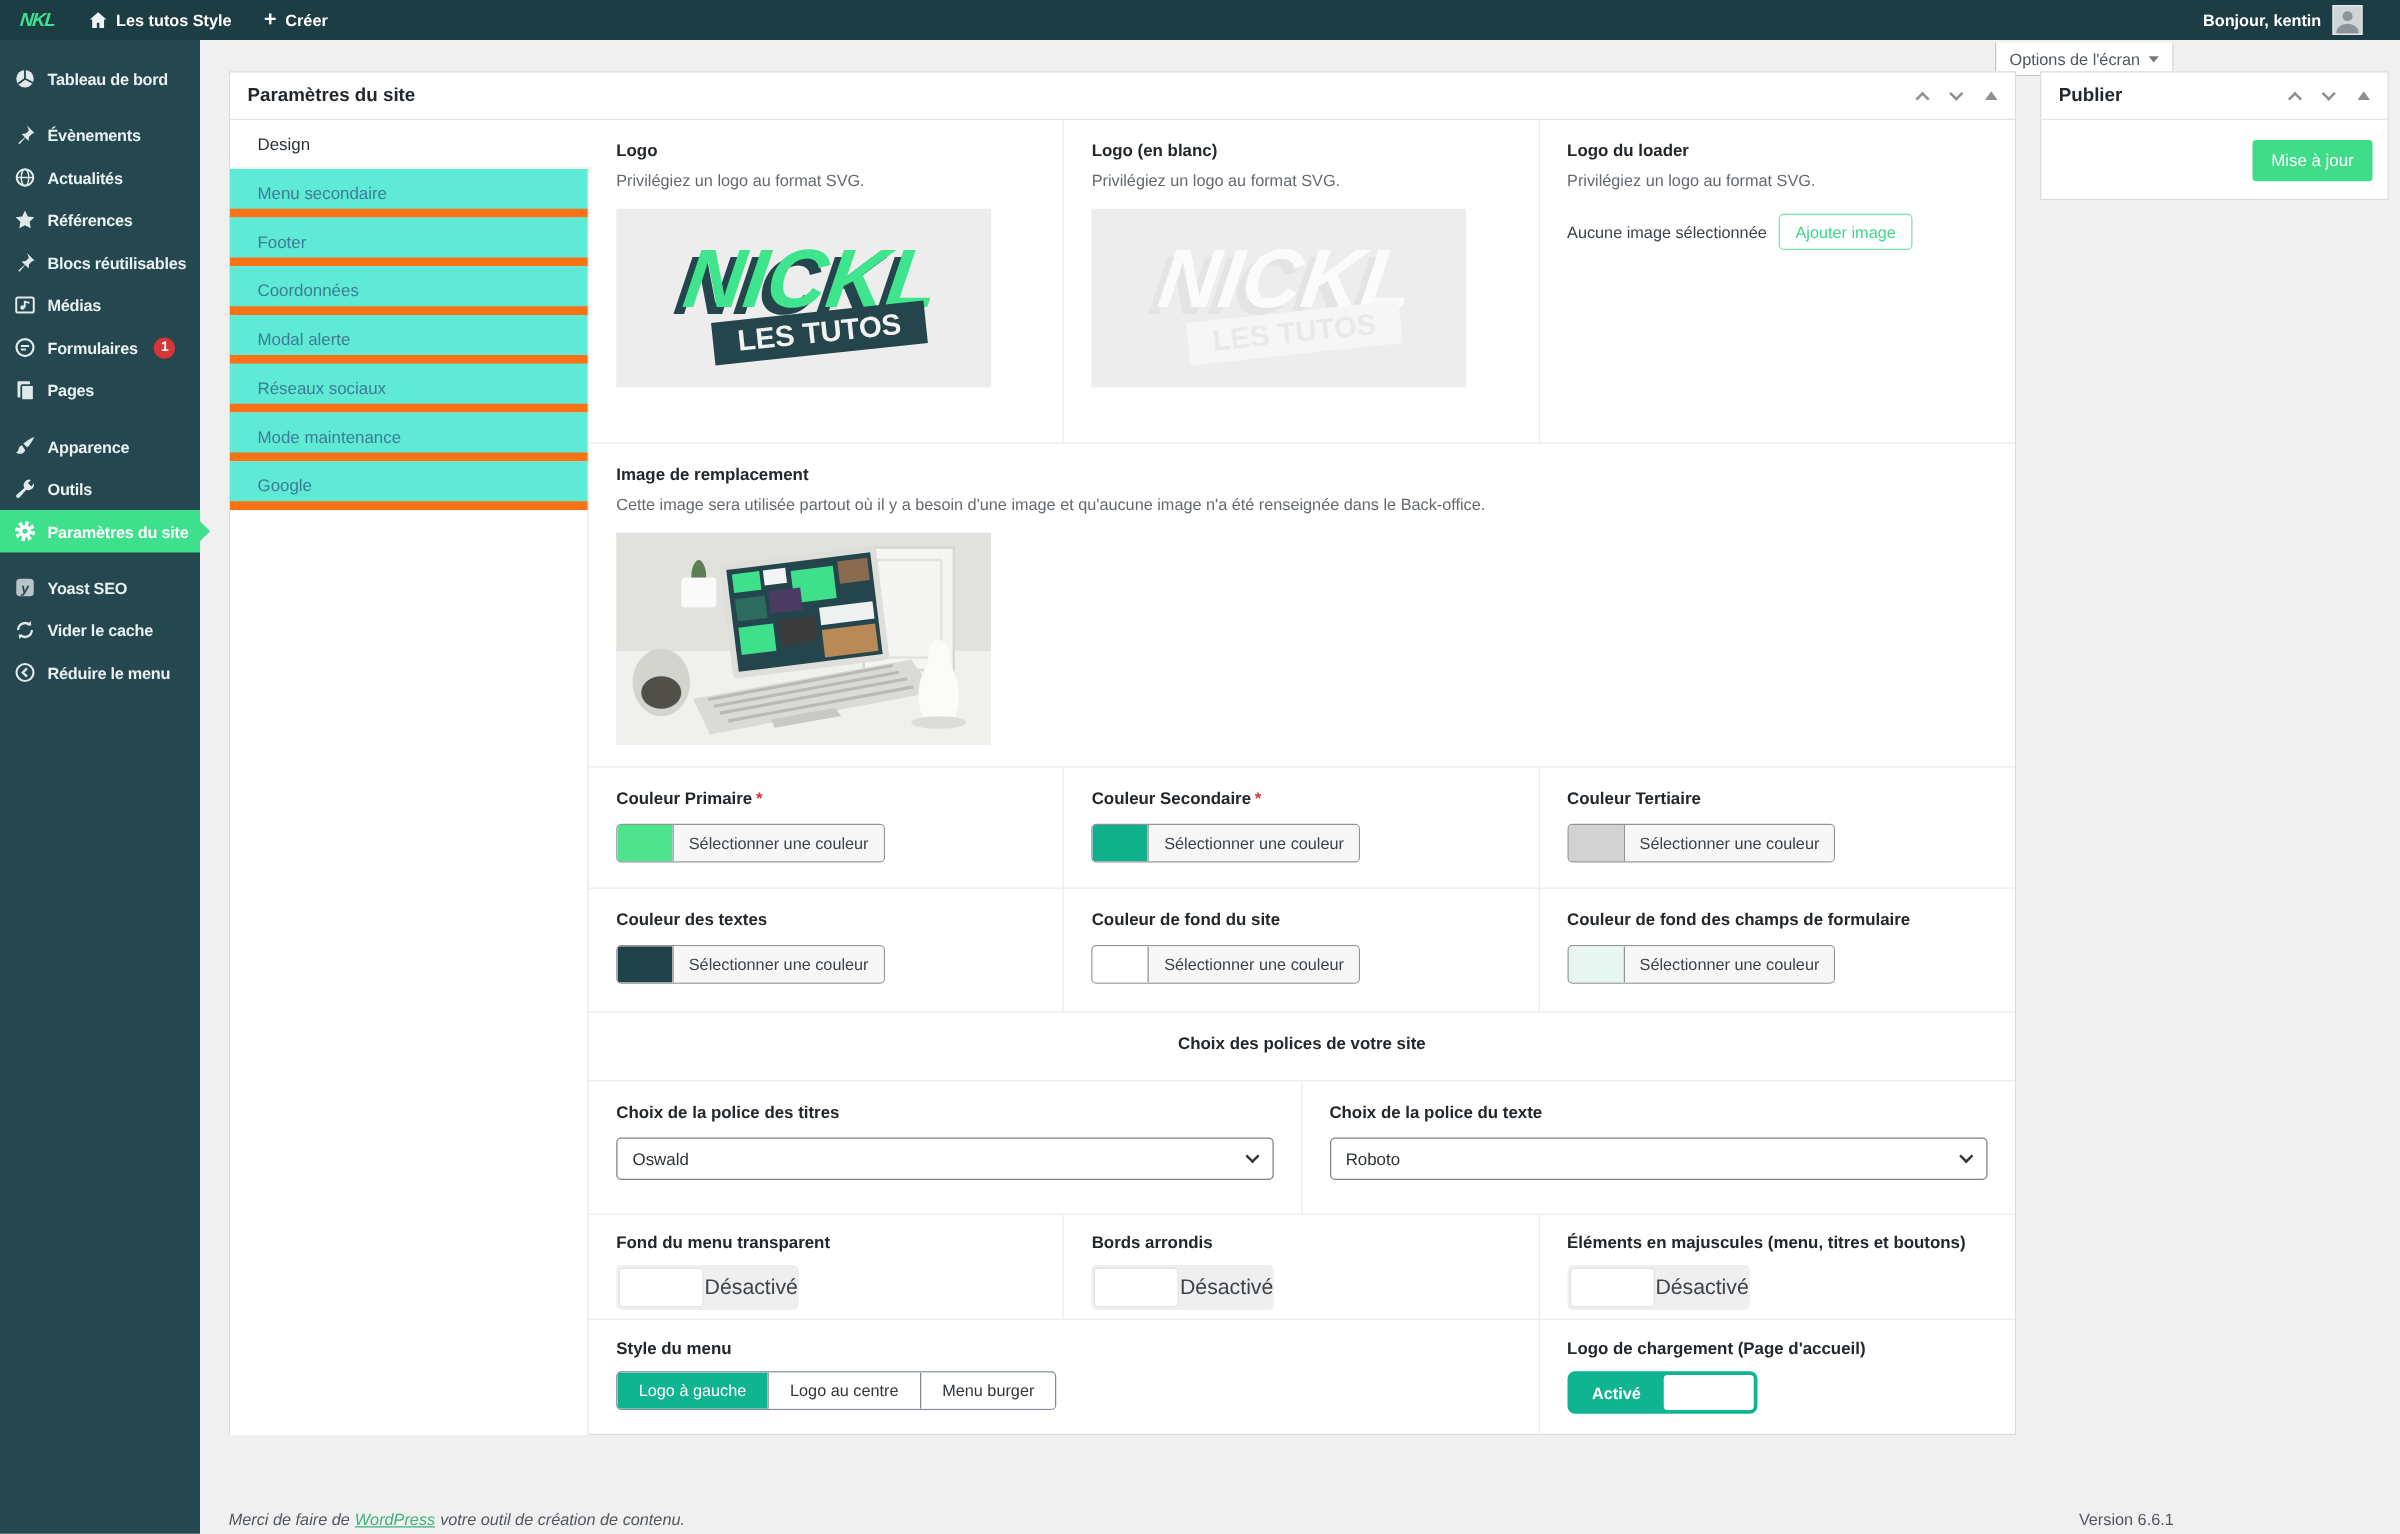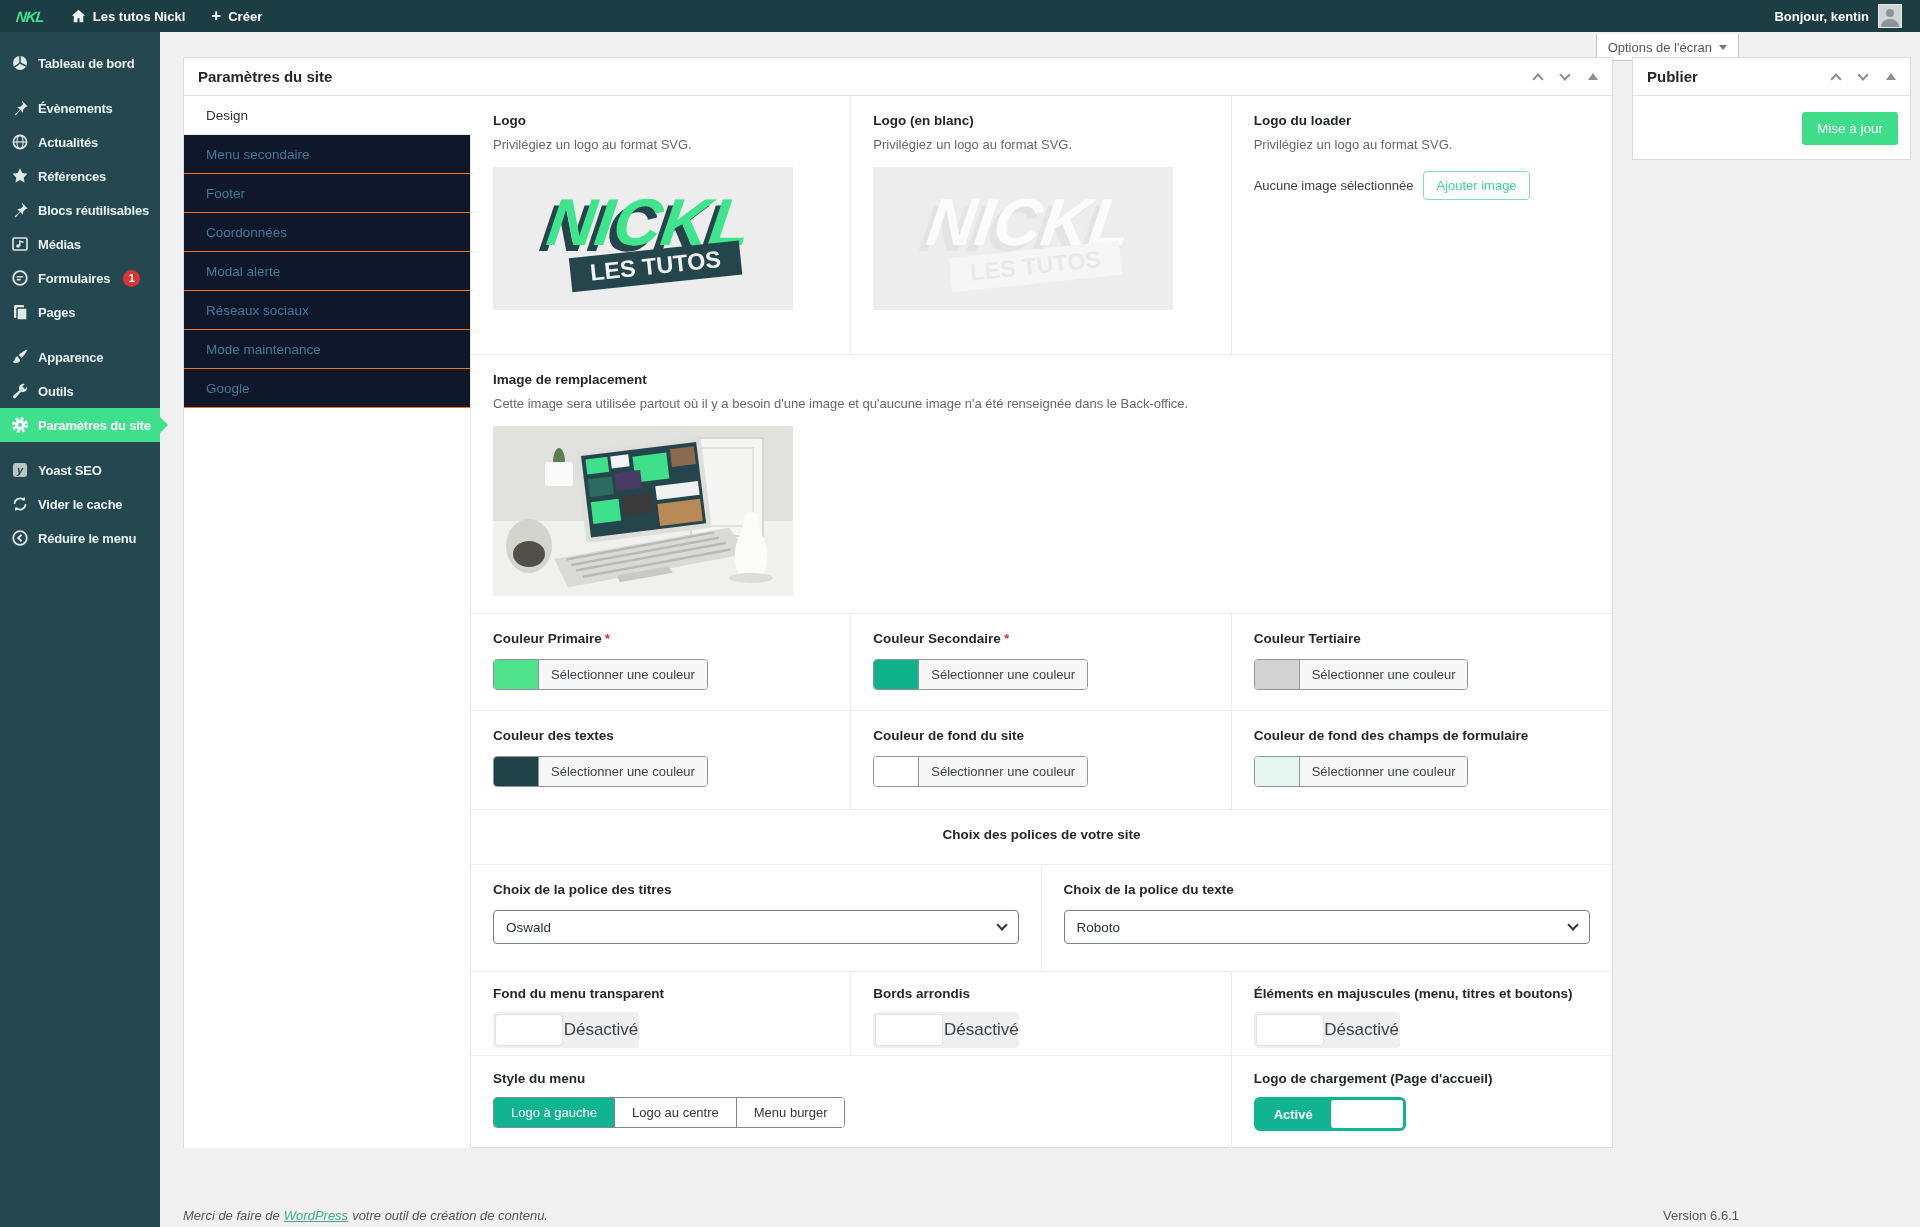--- a/index.html
+++ b/index.html
@@ -7,21 +7,21 @@
     font-family:"Liberation Sans", sans-serif; background:#f0f0f1; color:#1d2327; }
 
   
   .adminbar { position:absolute; left:0; top:0; width:1920px; height:32px;
     background:#1d3d44; color:#fff; display:flex; align-items:center; z-index:50; }
   .ab-left { display:flex; align-items:center; height:100%; }
   .ab-item { display:flex; align-items:center; gap:7px; padding:0 13px; height:100%;
     font-size:13px; font-weight:700; color:#fff; cursor:pointer; }
   .ab-logo { font-style:italic; font-weight:900; color:#3ee08c; font-size:15px;
     letter-spacing:-1px; transform:skewX(-6deg); padding:0 14px 0 16px; }
-  .ab-right { margin-left:auto; display:flex; align-items:center; gap:9px; padding-right:18px;
+  .ab-right { margin-left:auto; display:flex; align-items:center; gap:9px; padding-right:30px;
     font-size:13px; font-weight:700; }
   .avatar { width:24px; height:24px; background:#cfd4d7; border:1px solid #e6e9ea;
     display:flex; align-items:flex-end; justify-content:center; overflow:hidden; }
   .plus-glyph { font-size:17px; font-weight:700; line-height:1; margin-top:-2px; }
 
   
   .sidebar { position:absolute; left:0; top:32px; width:160px; height:1195px;
     background:#25474f; padding-top:14px; z-index:40; }
   .menu-item { position:relative; height:34px; display:flex; align-items:center; gap:9px;
     padding-left:11px; color:#e9f2f3; font-size:13px; font-weight:700; cursor:pointer;
@@ -55,21 +55,21 @@
   .chev.down { transform:rotate(45deg); margin-top:-3px; }
   .tri-up { width:0; height:0; border-left:5px solid transparent; border-right:5px solid transparent;
     border-bottom:7px solid #8c8f94; cursor:pointer; }
 
   .main-panel { left:23px; top:25px; width:1430px; height:1091px; }
   .main-body { display:flex; height:1052px; }
 
   
   .tabs { width:287px; flex:0 0 287px; border-right:1px solid #e5e5e5; background:#fff; position:relative; }
   .tab { height:39px; line-height:39px; padding-left:22px; font-size:13.5px;
-    background:#0f172a; color:#3e7b99; border-bottom:1px solid #f97316; cursor:pointer; }
+    background:#5eead4; color:#3e7b99; border-bottom:7px solid #f97316; cursor:pointer; }
   .tab.active { background:#fff; color:#2c3338; border-bottom:1px solid #e8e8e8;
     width:288px; position:relative; z-index:2; }
 
   
   .rows { flex:1; display:flex; flex-direction:column; }
   .crow { display:flex; border-bottom:1px solid #ececec; }
   .crow:last-child { border-bottom:none; }
   .cell { padding:17px 22px; border-right:1px solid #ececec; }
   .cell:last-child { border-right:none; }
   .c3 { width:33.333%; }
@@ -136,21 +136,21 @@
 </head>
 <body>
 
 <div class="adminbar">
   <div class="ab-left">
     <span class="ab-logo">NKL</span>
     <span class="ab-item">
       <svg class="micon" width="15" height="15" viewBox="0 0 18 18">
           <path d="M9 1L1 8h2.3v8h4.5v-5h2.4v5h4.5V8H17z" fill="#eef4f5"></path>
         </svg>
-      <span>Les tutos Nickl</span>
+      <span>Les tutos Style</span>
     </span>
     <span class="ab-item">
       <span class="plus-glyph">+</span>
       <span>Créer</span>
     </span>
   </div>
   <div class="ab-right">
     <span>Bonjour, kentin</span>
     <span class="avatar">
       <svg width="22" height="22" viewBox="0 0 22 22">

